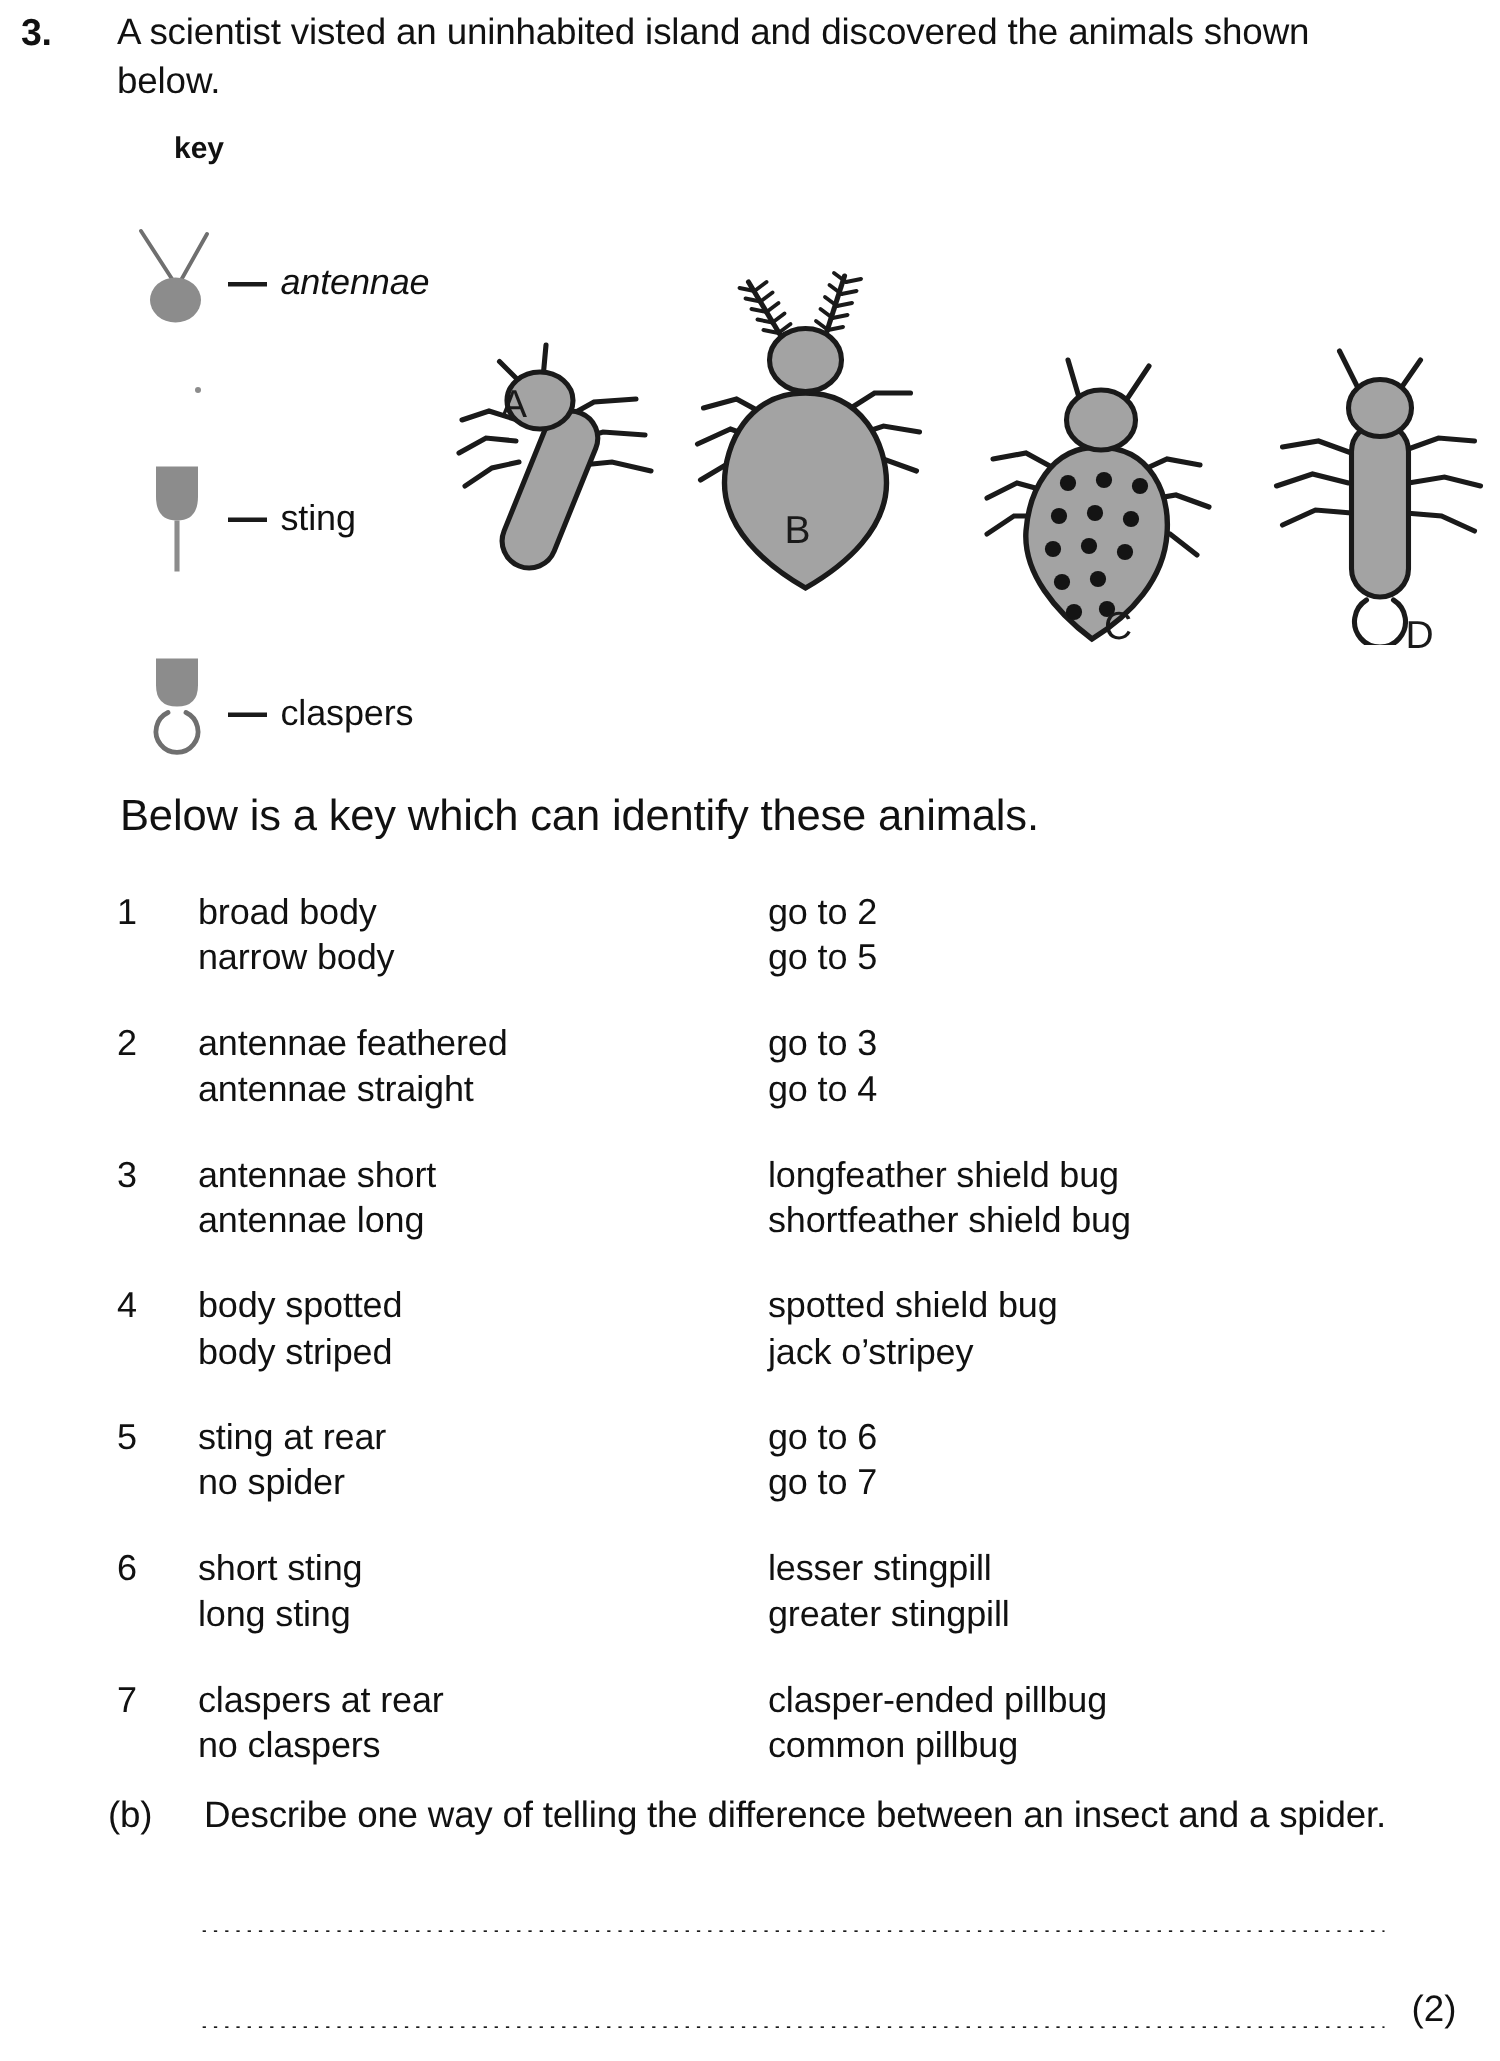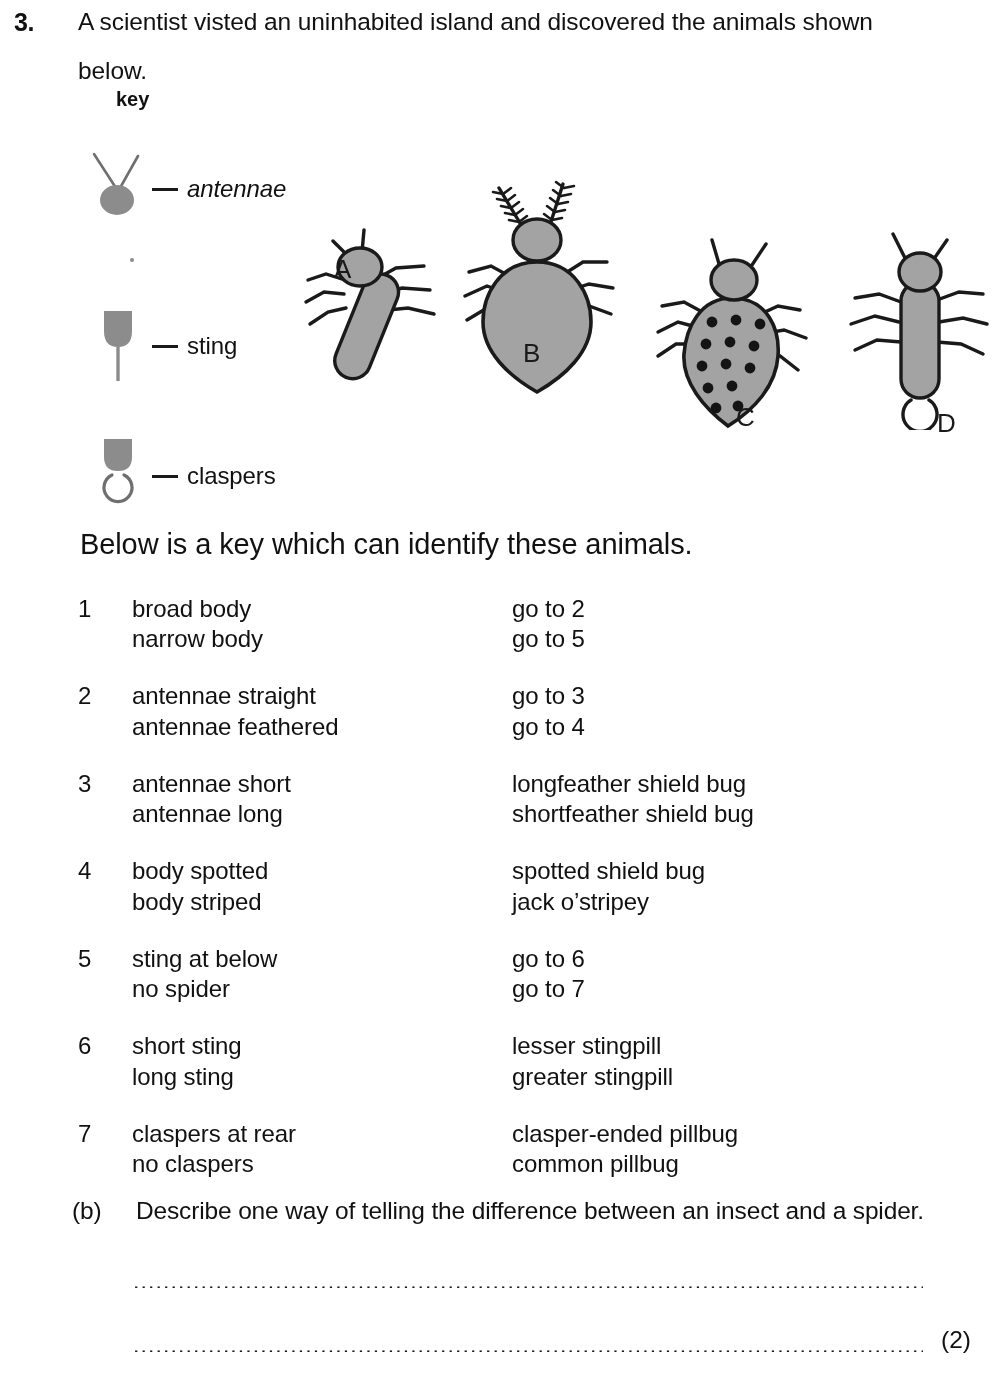--- a/index.html
+++ b/index.html
@@ -31,21 +31,20 @@
     top: 6px;
     width: 905px;
     font-size: 24.5px;
     line-height: 1.33;
     text-align: justify;
     text-justify: inter-word;
     letter-spacing: -0.1px;
   }
   #question-stem .last-line {
     text-align: left;
-    margin-top: 16px;
   }
 
   
   #key-heading {
     position: absolute;
     left: 116px;
     top: 88px;
     font-size: 20px;
     font-weight: 700;
   }
@@ -403,22 +402,22 @@
     </div>
     <div class="key-results">
       <div class="key-line">go to 2</div>
       <div class="key-line">go to 5</div>
     </div>
   </div>
 
   <div class="key-group">
     <div class="key-num">2</div>
     <div class="key-features">
+      <div class="key-line">antennae feathered</div>
       <div class="key-line">antennae straight</div>
-      <div class="key-line">antennae feathered</div>
     </div>
     <div class="key-results">
       <div class="key-line">go to 3</div>
       <div class="key-line">go to 4</div>
     </div>
   </div>
 
   <div class="key-group">
     <div class="key-num">3</div>
     <div class="key-features">
@@ -439,21 +438,21 @@
     </div>
     <div class="key-results">
       <div class="key-line">spotted shield bug</div>
       <div class="key-line">jack o’stripey</div>
     </div>
   </div>
 
   <div class="key-group">
     <div class="key-num">5</div>
     <div class="key-features">
-      <div class="key-line">sting at below</div>
+      <div class="key-line">sting at rear</div>
       <div class="key-line">no spider</div>
     </div>
     <div class="key-results">
       <div class="key-line">go to 6</div>
       <div class="key-line">go to 7</div>
     </div>
   </div>
 
   <div class="key-group">
     <div class="key-num">6</div>

